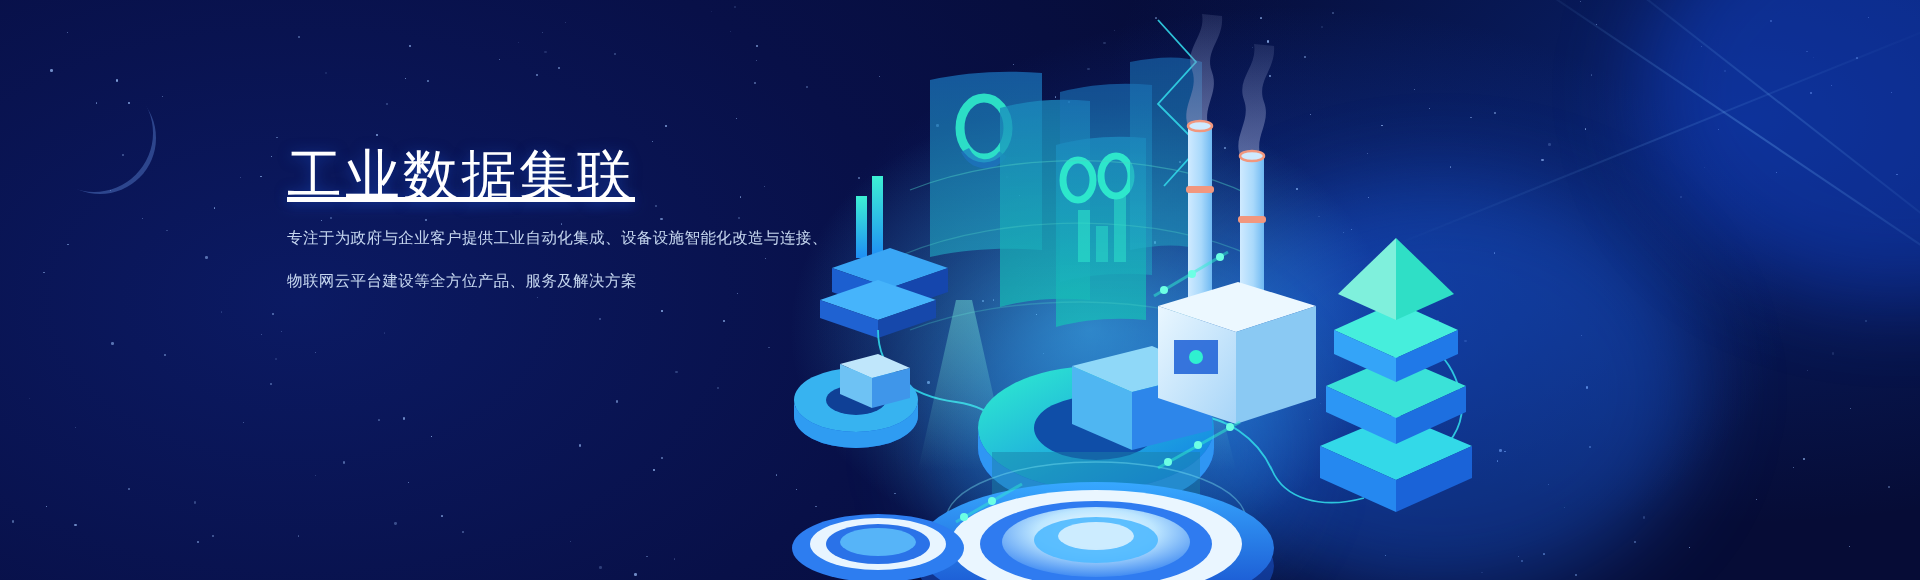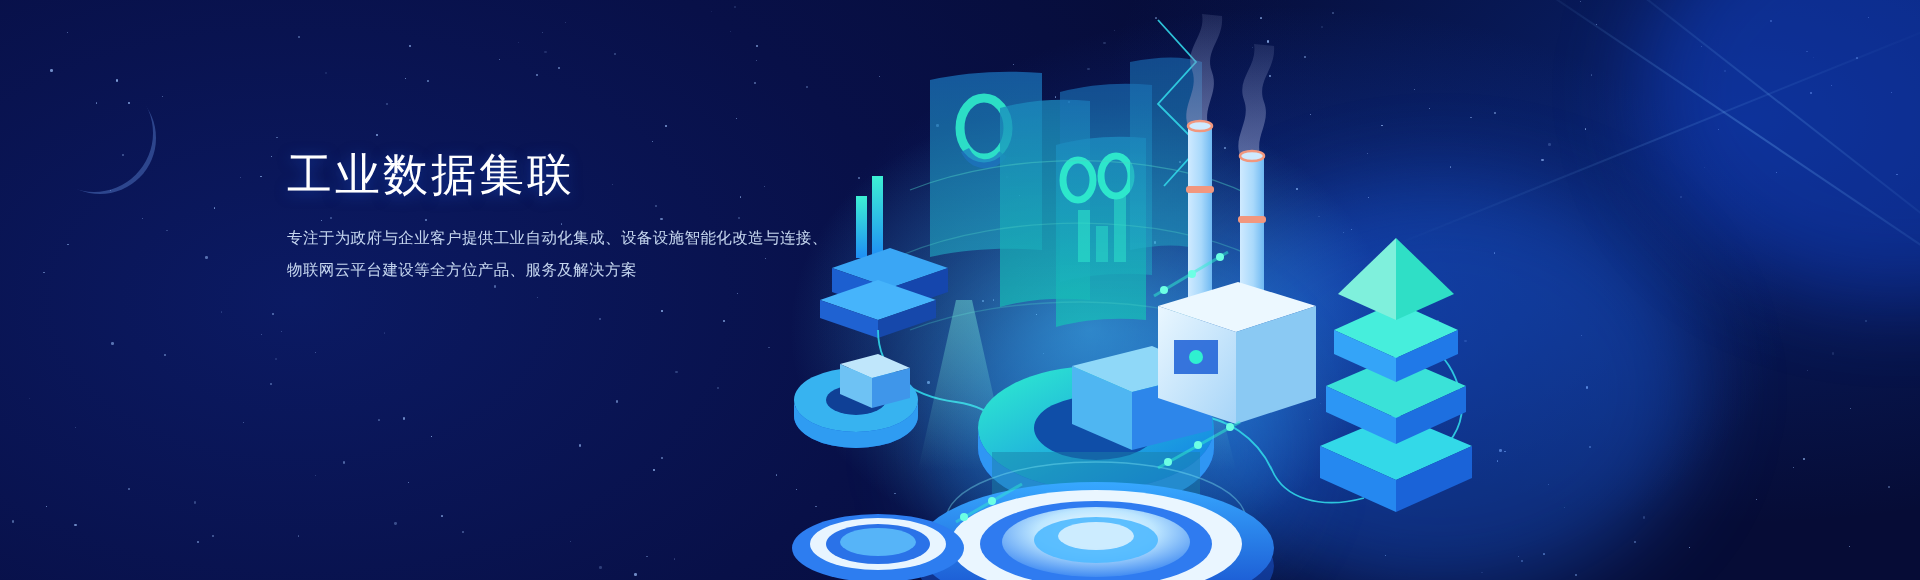--- a/index.html
+++ b/index.html
@@ -32,26 +32,27 @@
   }
 
   
   .streak { position:absolute; transform-origin:0 0; background:linear-gradient(90deg,rgba(90,160,255,0.0),rgba(120,190,255,0.55),rgba(90,160,255,0.0)); }
   .glow-blob { position:absolute; border-radius:50%; filter:blur(40px); }
 
   
   .copy { position:absolute; left:287px; top:148px; }
   .headline {
     color:#ffffff;
-    font-size:45px;
+    font-size:55px;
     line-height:54px;
     letter-spacing:3px;
     font-weight:400;
     text-shadow:0 2px 14px rgba(30,90,220,.55);
     white-space:nowrap;
+    text-decoration:underline;
   }
   .subcopy {
     margin-top:22px;
     color:#cfe0f7;
     font-size:15.5px;
     line-height:27px;
     letter-spacing:.4px;
     white-space:nowrap;
     opacity:.95;
   }
@@ -304,21 +305,21 @@
   <div class="glow-blob" style="left:930px;top:300px;width:360px;height:300px;background:rgba(30,140,255,0.30);"></div>
   <div class="glow-blob" style="left:1640px;top:-120px;width:520px;height:420px;background:rgba(20,70,210,0.45);"></div>
 
   <div class="streak" style="left:1500px;top:-40px;width:620px;height:2px;transform:rotate(34deg);opacity:.5;"></div>
   <div class="streak" style="left:1560px;top:-70px;width:560px;height:1.5px;transform:rotate(38deg);opacity:.35;"></div>
   <div class="streak" style="left:1380px;top:250px;width:620px;height:1.5px;transform:rotate(-22deg);opacity:.28;"></div>
 
   <div class="copy">
     <div class="headline">工业数据集联</div>
     <div class="subcopy">专注于为政府与企业客户提供工业自动化集成、设备设施智能化改造与连接、</div>
-    <div class="subcopy" style="margin-top:5px">物联网云平台建设等全方位产品、服务及解决方案</div>
+    <div class="subcopy" style="margin-top:16px">物联网云平台建设等全方位产品、服务及解决方案</div>
   </div>
 
   <div class="illus">
   <svg width="1160" height="580" viewBox="0 0 1160 580" xmlns="http://www.w3.org/2000/svg">
     <defs>
       <linearGradient id="gCyan" x1="0" y1="0" x2="0" y2="1">
         <stop offset="0%" stop-color="#3df0d4"></stop>
             <stop offset="100%" stop-color="#1f8ef5"></stop>
       </linearGradient>
       <linearGradient id="gCyan2" x1="0" y1="0" x2="1" y2="1">

